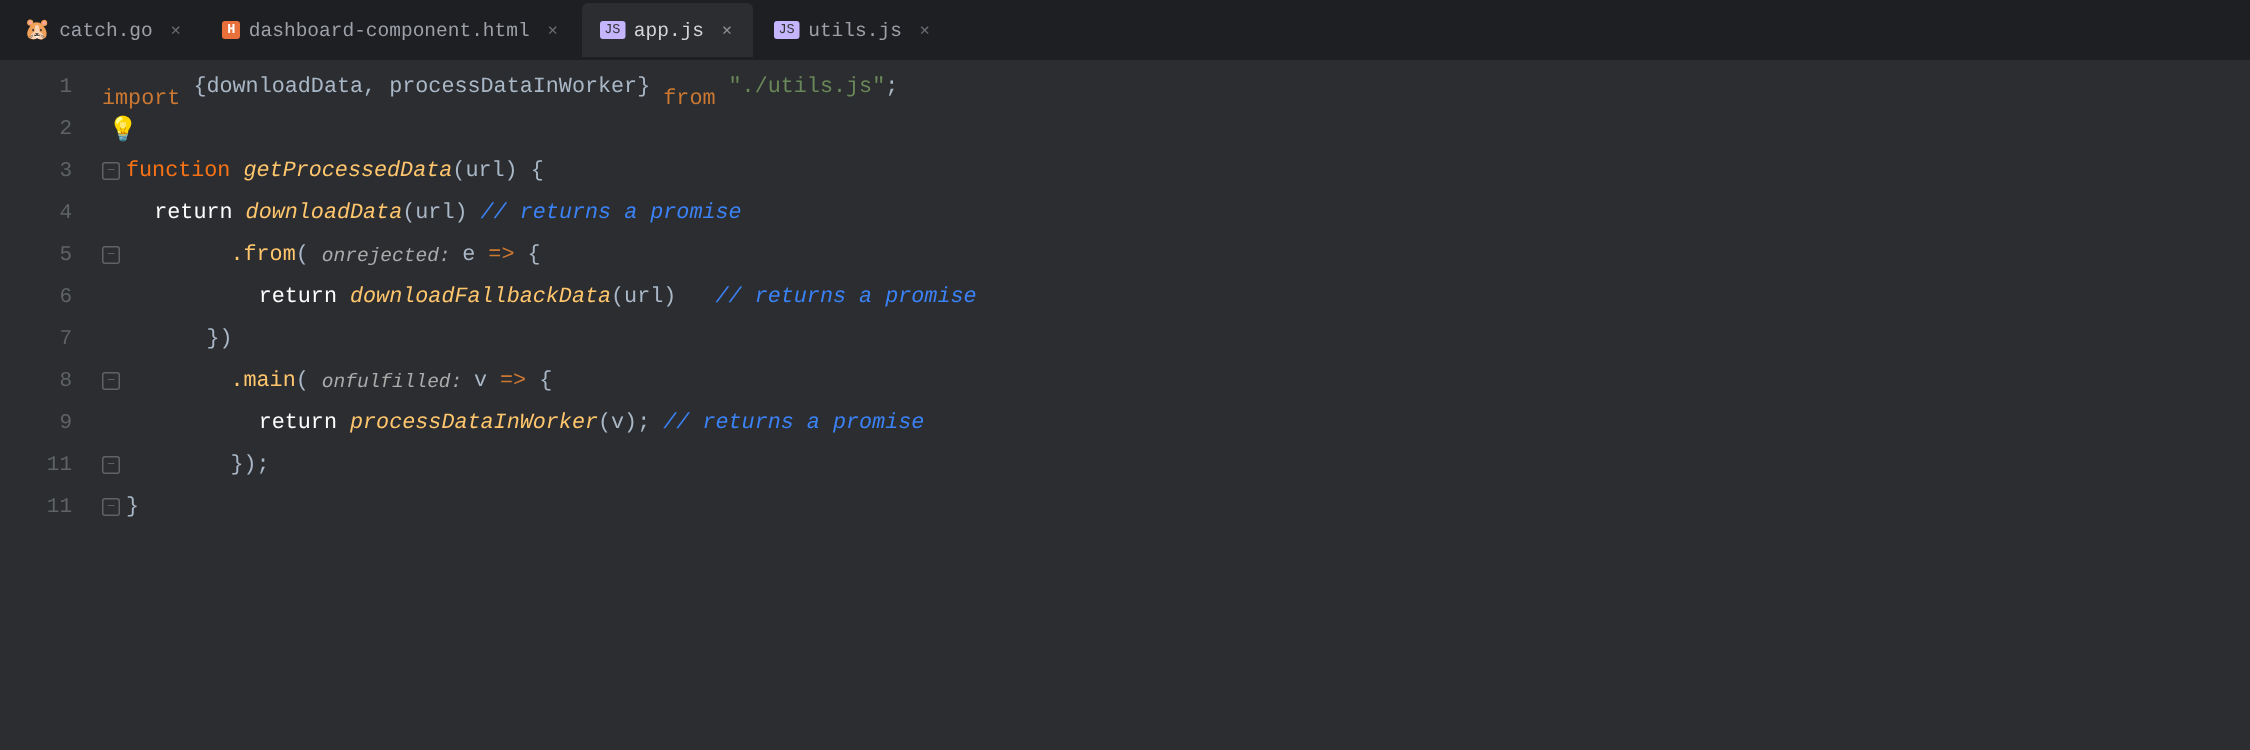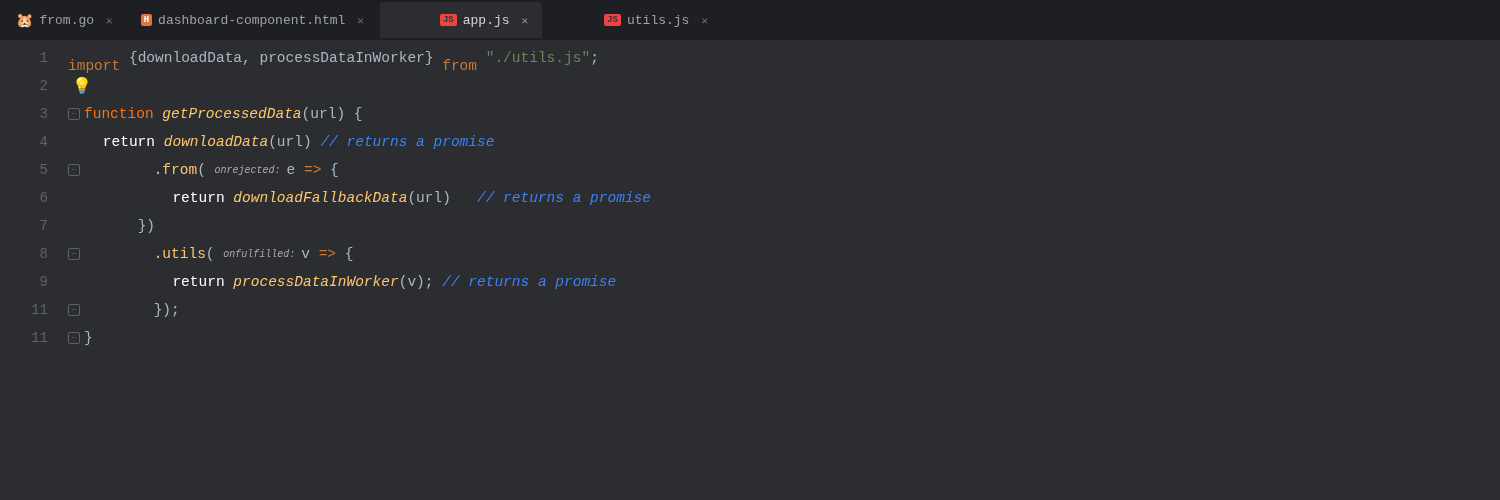--- a/index.html
+++ b/index.html
@@ -67,27 +67,26 @@
       background-color: #e8703a;
       color: white;
       font-size: 9px;
       font-weight: bold;
       padding: 1px 3px;
       border-radius: 2px;
     }
 
     
     .icon-js {
-      background-color: #ef4444;
+      background-color: #c4b5fd;
       color: #333;
       font-size: 9px;
-      font-weight: bold;
+      font-weight: normal;
       padding: 1px 3px;
       border-radius: 2px;
-      margin-left: 48px;
     }
 
     .editor-area {
       display: flex;
       height: calc(500px - 40px);
       background-color: #2b2d30;
     }
 
     .gutter {
       width: 60px;
@@ -128,21 +127,21 @@
       position: relative;
     }
 
     
     .kw-import { color: #cc7832; margin-top: 16px; }
     .kw-return { color: #ffffff; }
     .kw-function { color: #f97316; }
     .fn-name { color: #ffc66d; font-style: italic; }
     .string { color: #6a8759; }
     .comment { color: #3b82f6; font-style: italic; }
-    .param-label { color: #ababab; font-size: 10px; font-style: italic; }
+    .param-label { color: #ababab; font-size: 13px; font-style: italic; }
     .default-text { color: #a9b7c6; }
     .punctuation { color: #a9b7c6; }
     .method { color: #ffc66d; }
     .arrow { color: #cc7832; }
     .hint-bulb { color: #e8b84b; font-size: 16px; margin-left: 4px; }
 
     .fold-icon {
       display: inline-flex;
       align-items: center;
       justify-content: center;
@@ -160,21 +159,21 @@
   </style>
 </head>
 <body>
 
 <div>
 
   <div class="tab-bar">
 
     <div class="tab">
       <span class="icon-go">🐹</span>
-      <span>from.go</span>
+      <span>catch.go</span>
       <span class="tab-close">✕</span>
     </div>
 
     <div class="tab">
       <span class="icon-html">H</span>
       <span>dashboard-component.html</span>
       <span class="tab-close">✕</span>
     </div>
 
     <div class="tab active">
@@ -267,21 +266,21 @@
       </div>
 
       <div class="code-line">
         <span>&nbsp;&nbsp;&nbsp;&nbsp;&nbsp;&nbsp;&nbsp;&nbsp;</span>
         <span class="punctuation">})</span>
       </div>
 
       <div class="code-line">
         <span class="fold-icon">−</span>
         <span>&nbsp;&nbsp;&nbsp;&nbsp;&nbsp;&nbsp;&nbsp;&nbsp;</span>
-        <span class="method">.utils</span>
+        <span class="method">.main</span>
         <span class="punctuation">( </span>
         <span class="param-label">onfulfilled: </span>
         <span class="default-text">v </span>
         <span class="arrow">=&gt;</span>
         <span class="punctuation"> {</span>
       </div>
 
       <div class="code-line">
         <span>&nbsp;&nbsp;&nbsp;&nbsp;&nbsp;&nbsp;&nbsp;&nbsp;&nbsp;&nbsp;&nbsp;&nbsp;</span>
         <span class="kw-return">return </span>

